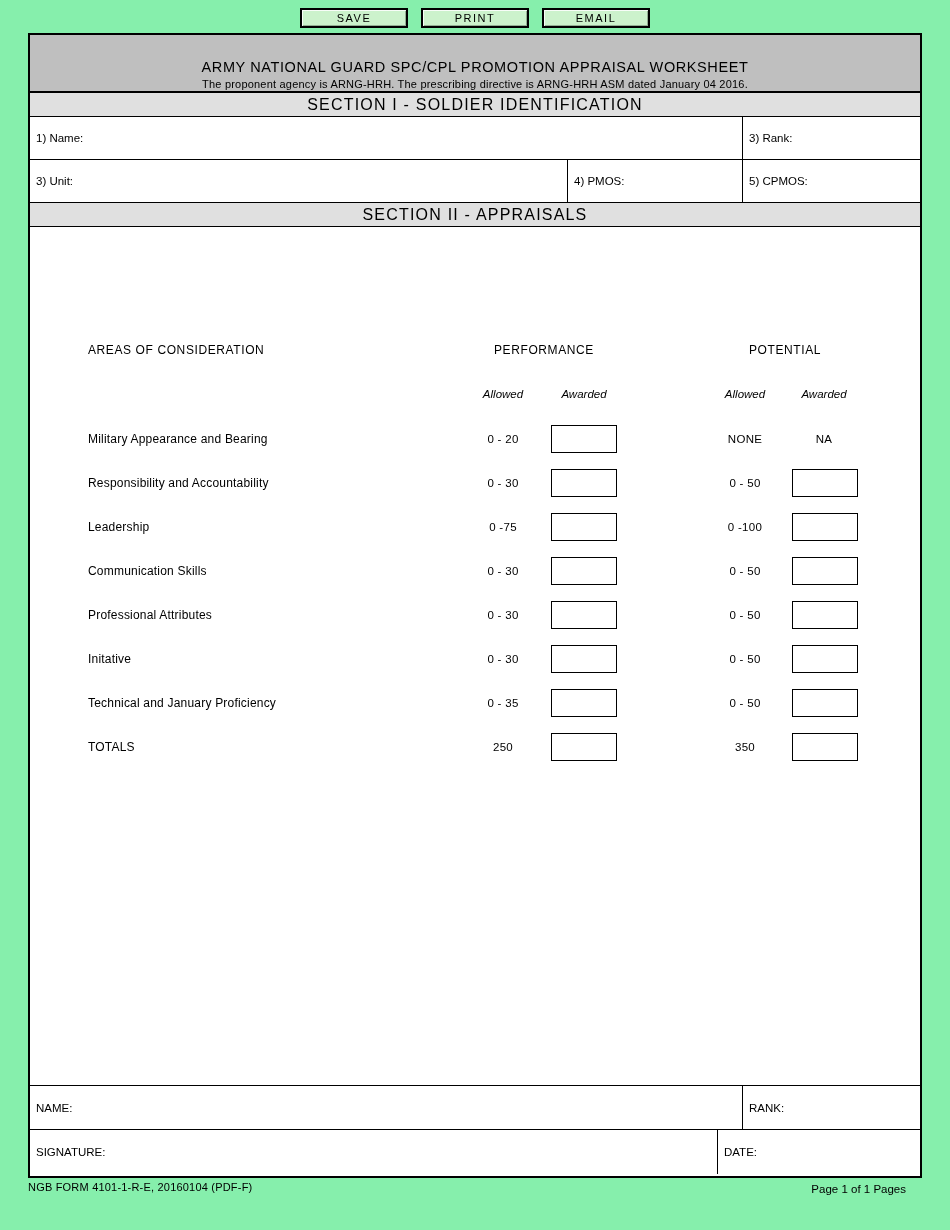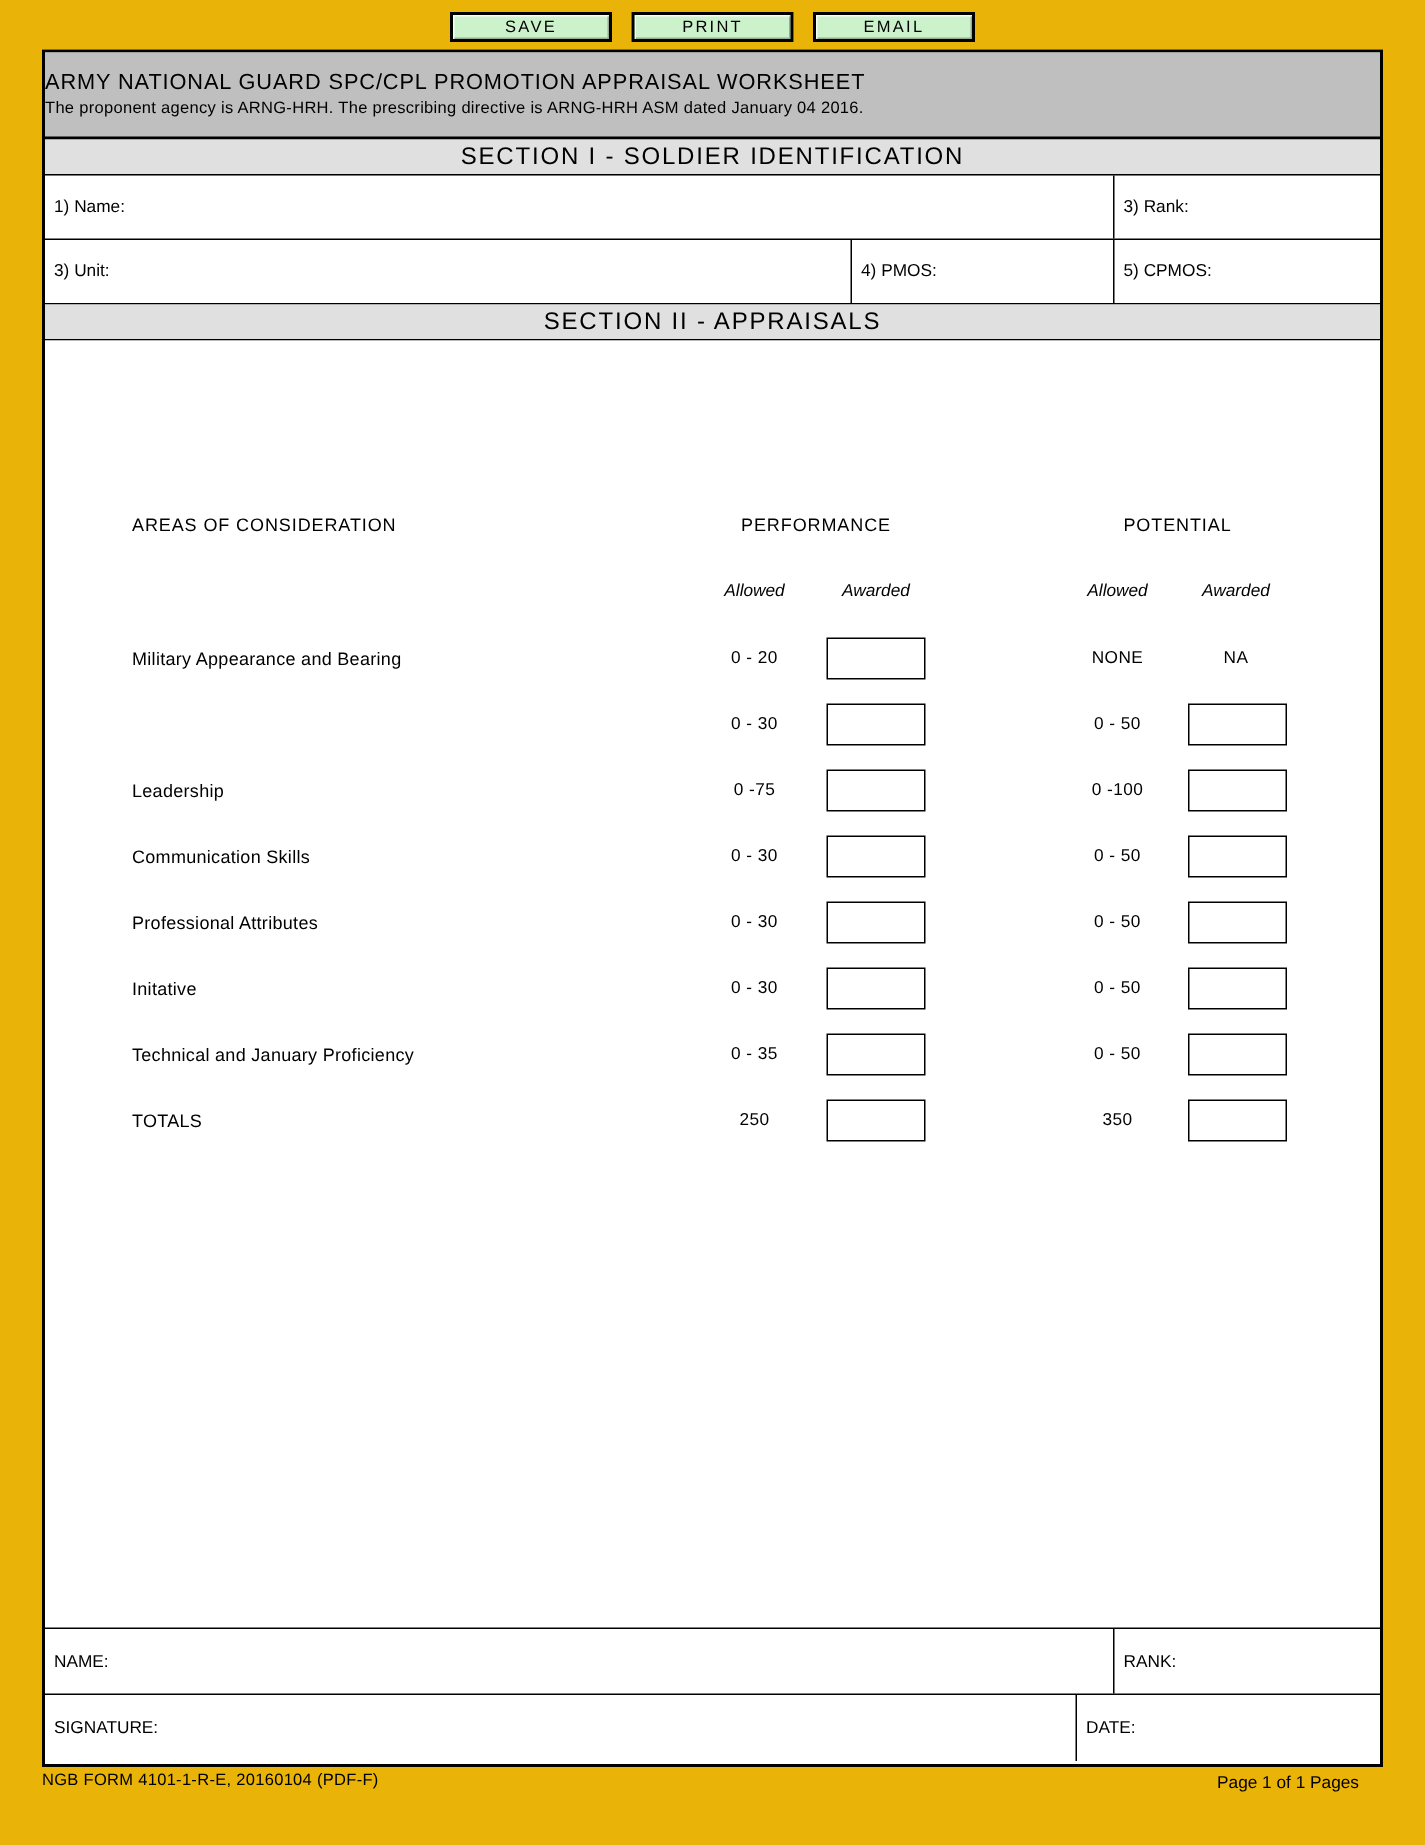--- a/index.html
+++ b/index.html
@@ -4,38 +4,38 @@
 <style>
   :root{
     --btn-green:#ccf2cc;
     --title-band:#bfbfbf;
     --section-band:#e0e0e0;
     --ink:#000;
   }
   *{margin:0;padding:0;box-sizing:border-box;}
   html,body{background:#fff;}
   body{font-family:"Liberation Sans",sans-serif;color:var(--ink);}
-  .page{position:relative;width:950px;height:1230px;background:#eab308;overflow:hidden;}
+  .page{position:relative;width:950px;height:1230px;background:#86efac;overflow:hidden;}
 
   
   .btn{
     position:absolute;top:8px;width:108px;height:20px;
     background:var(--btn-green);
     border:2px solid #000;
     box-shadow:inset 1px 1px 0 rgba(255,255,255,.85), inset -1px -1px 0 rgba(0,0,0,.28);
     font-family:"Liberation Sans",sans-serif;
     font-size:11px;letter-spacing:1.5px;text-align:center;line-height:15px;
     cursor:pointer;color:#000;
   }
   .btn-save{left:300px}.btn-print{left:421px}.btn-email{left:542px}
 
   
   .form{position:absolute;left:28px;top:33px;width:894px;height:1145px;border:2px solid #000;background:#fff;}
 
-  .title-band{height:58px;background:var(--title-band);border-bottom:2px solid #000;padding-top:12px;}
+  .title-band{height:58px;background:var(--title-band);border-bottom:2px solid #000;text-align:center;padding-top:24px;}
   .form-title{font-size:14.5px;letter-spacing:.6px;line-height:17px;}
   .form-subtitle{font-size:11px;letter-spacing:.2px;line-height:16px;}
 
   .band{height:24px;background:var(--section-band);border-bottom:1px solid #000;
         text-align:center;font-size:16px;letter-spacing:1.2px;line-height:23px;}
 
   .id-row{display:flex;border-bottom:1px solid #000;}
   .id-row.r43{height:43px}
   .id-row.r44{height:44px}
   .id-row.rlast{height:44px;border-bottom:none;}
@@ -130,20 +130,21 @@
       <div id="appraisal-rows">
           <div class="app-row" style="top: 190px;">
     <span class="area">Military Appearance and Bearing</span>
     <span class="val pa">0 - 20</span>
     <input type="text" class="box pbox" value="" style="">
     <span class="val ta">NONE</span>
 
     <span class="val na">NA</span>
   </div>
           <div class="app-row" style="top: 234px;">
+    <span class="area">Responsibility and Accountability</span>
     <span class="val pa">0 - 30</span>
     <input type="text" class="box pbox" value="" style="">
     <span class="val ta">0 - 50</span>
     <input type="text" class="box tbox" value="" style="">
 
   </div>
           <div class="app-row" style="top: 278px;">
     <span class="area">Leadership</span>
     <span class="val pa">0 -75</span>
     <input type="text" class="box pbox" value="" style="">

